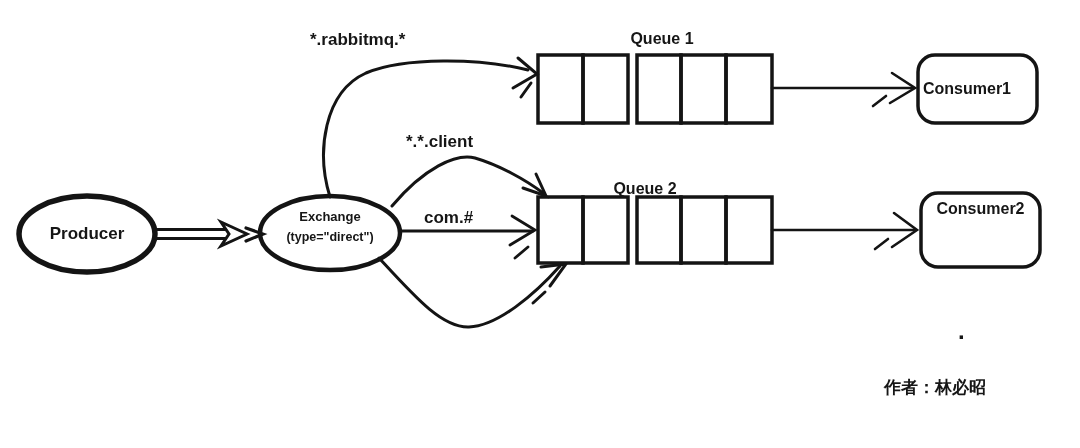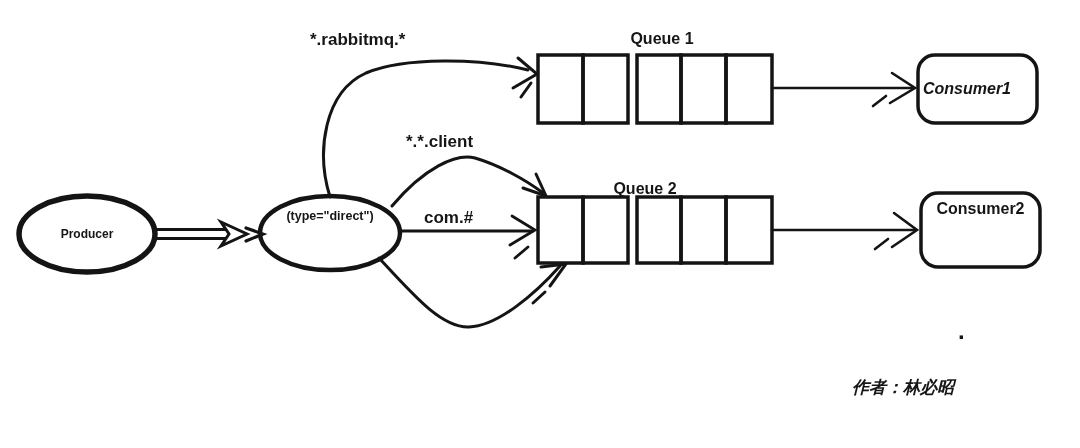--- a/index.html
+++ b/index.html
@@ -26,21 +26,21 @@
     font-weight: bold;
     color: #161616;
     white-space: nowrap;
   }
   .center {
     display: flex;
     align-items: center;
     justify-content: center;
     text-align: center;
   }
-  .node-label      { font-size: 12px; text-align: center; }
+  .node-label      { font-size: 17px; text-align: center; }
   .routing-key     { font-size: 17px; }
   .queue-title     { font-size: 16px; }
   .consumer-label  { font-size: 16px; }
   .exchange-label  { font-size: 13px; line-height: 21px; }
   .exchange-label .sub { font-size: 12.5px; }
   .author-credit   { font-size: 17px; }
   .tiny-dot        { font-size: 24px; line-height: 10px; }
 </style>
 </head>
 <body>
@@ -112,34 +112,35 @@
       <path d="M894,213 L917,230 L892,247"></path>
       <path d="M888,239 L875,249"></path>
     </g>
 
     <rect x="921" y="193" width="119" height="74" rx="17" stroke-width="3.5"></rect>
   </svg>
 
   <div class="lbl node-label center" style="left:19px; top:196px; width:136px; height:76px;">Producer</div>
 
   <div class="lbl exchange-label" style="left:260px; top:206px; width:140px; text-align:center;">
+    <div>Exchange</div>
     <div class="sub">(type="direct")</div>
   </div>
 
   <div class="lbl routing-key" style="left:310px; top:30px;">*.rabbitmq.*</div>
 
   <div class="lbl routing-key" style="left:406px; top:132px;text-align:center;">*.*.client</div>
 
   <div class="lbl routing-key" style="left:424px; top:208px;">com.#</div>
 
   <div class="lbl queue-title center" style="left:597px; top:14px; width:130px;margin-top:16px;">Queue 1</div>
 
   <div class="lbl queue-title center" style="left:580px; top:180px; width:130px;">Queue 2</div>
 
-  <div class="lbl consumer-label center" style="left:918px; top:55px; width:98px; height:68px;font-style:italic;">Consumer1</div>
+  <div class="lbl consumer-label center" style="left:918px; top:55px; width:98px; height:68px;">Consumer1</div>
 
   <div class="lbl consumer-label center" style="left:921px; top:182px; width:119px; height:54px;">Consumer2</div>
 
   <div class="lbl tiny-dot" style="left:958px; top:326px;">.</div>
 
-  <div class="lbl author-credit" style="left:852px; top:376px;font-style:italic;">作者：林必昭</div>
+  <div class="lbl author-credit" style="left:884px; top:376px;">作者：林必昭</div>
 
 </div>
 
 </body></html>

